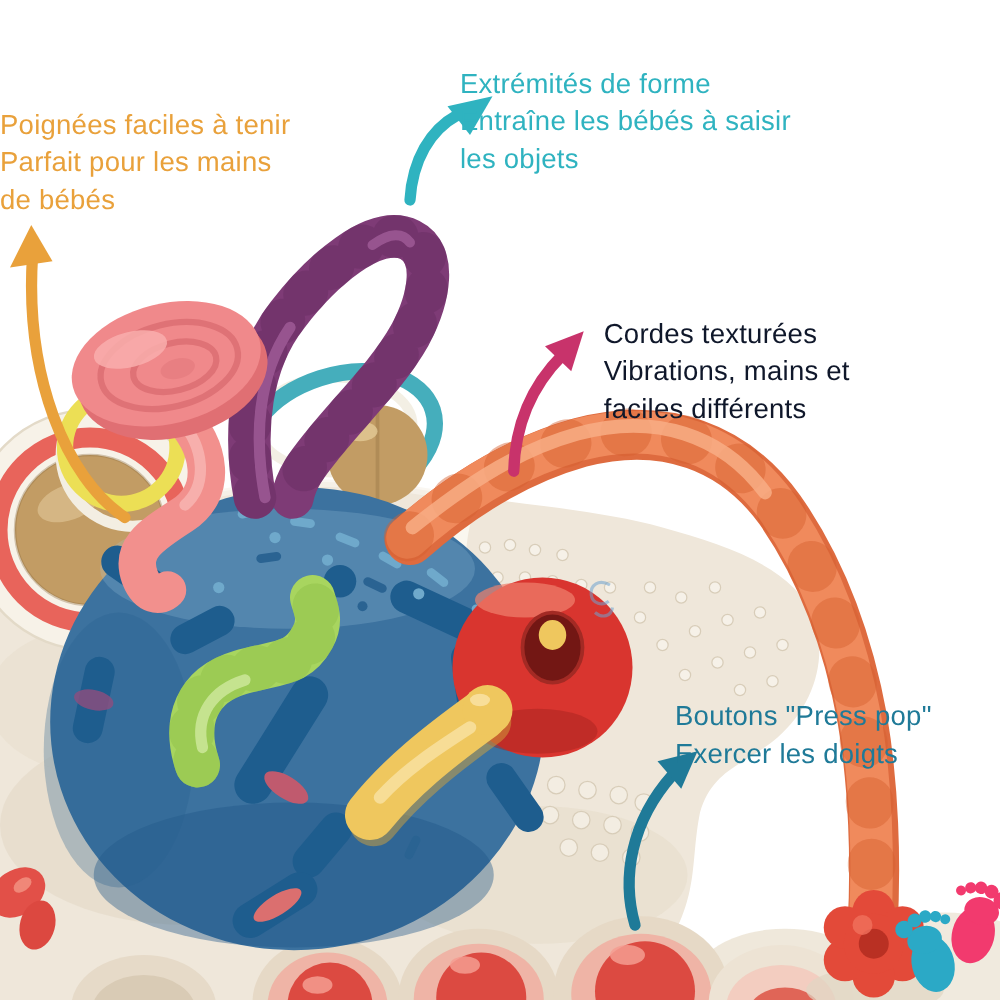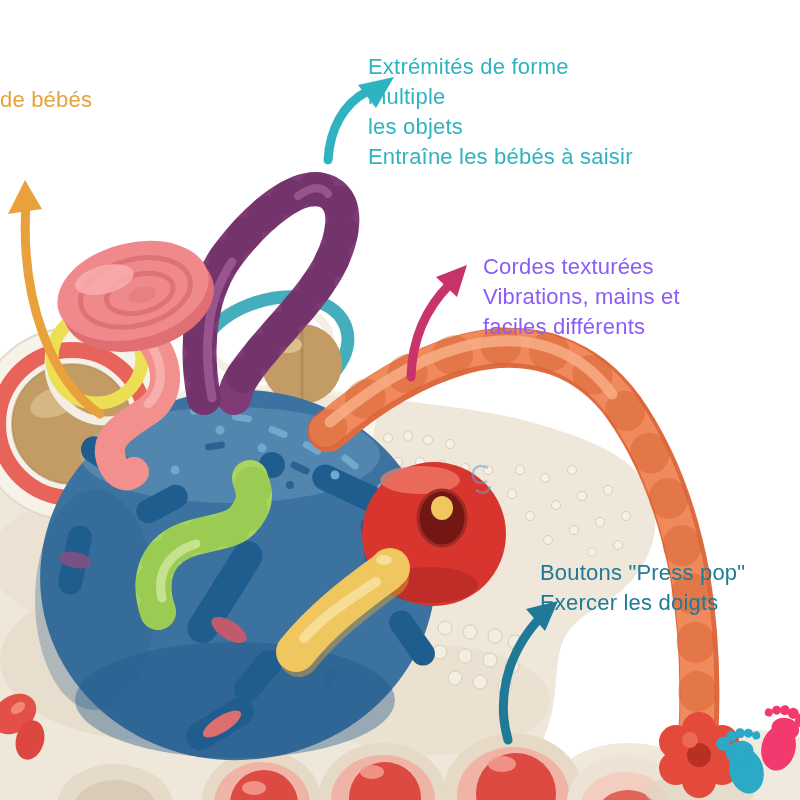--- a/index.html
+++ b/index.html
@@ -3,21 +3,21 @@
 <meta charset="utf-8">
 <style>
   html,body{margin:0;padding:0;background:#fff;}
   .stage{position:relative;width:800px;height:800px;background:#ffffff;overflow:hidden;
          font-family:"Liberation Sans",sans-serif;}
   .art{position:absolute;left:0;top:0;width:800px;height:800px;}
   .ann{position:absolute;text-align:left;font-weight:400;font-size:22px;line-height:30px;letter-spacing:.2px;}
   .ann div{white-space:nowrap;}
   .ann-handles{left:0px;top:85px;width:292px;color:#E9A13B;}
   .ann-tips{left:368px;top:52px;width:306px;color:#2FB3C0;}
-  .ann-cords{left:483px;top:252px;width:250px;color:#8b5cf6;}
+  .ann-cords{left:483px;top:252px;width:250px;color:#0f172a;}
   .ann-press{left:540px;top:558px;width:260px;color:#1F7A98;}
 </style>
 </head>
 <body>
 
 <div class="stage">
 
 <svg class="art" viewBox="0 0 800 800" xmlns="http://www.w3.org/2000/svg">
 
   <g>
@@ -291,28 +291,29 @@
             <circle cx="6" cy="-31" r="5.5"></circle>
         <circle cx="-3" cy="-32" r="5"></circle>
             <circle cx="-11" cy="-30" r="4.5"></circle>
             <circle cx="-18" cy="-26" r="4"></circle>
       </g>
     </g>
   </g>
 </svg>
 
 <div class="ann ann-handles">
+  <div>Poignées faciles à tenir</div>
+  <div>Parfait pour les mains</div>
   <div>de bébés</div>
 </div>
 
 <div class="ann ann-tips">
   <div>Extrémités de forme</div>
-  <div>multiple</div>
+  <div>Entraîne les bébés à saisir</div>
   <div>les objets</div>
-  <div>Entraîne les bébés à saisir</div>
 </div>
 
 <div class="ann ann-cords">
   <div>Cordes texturées</div>
   <div>Vibrations, mains et</div>
   <div>faciles différents</div>
 </div>
 
 <div class="ann ann-press">
   <div>Boutons "Press pop"</div>

